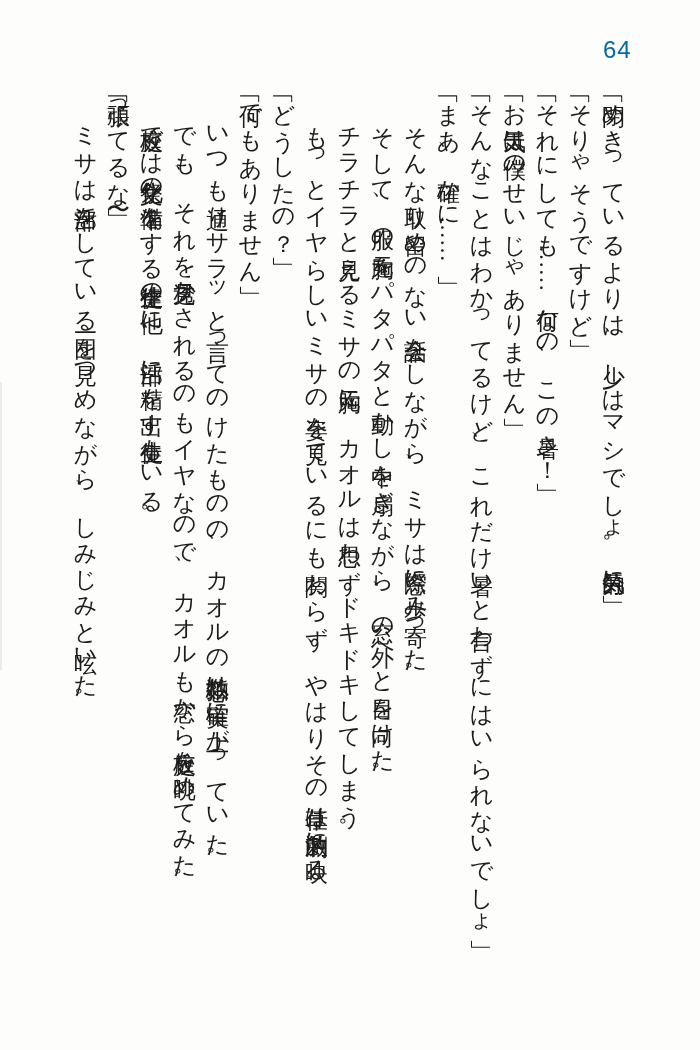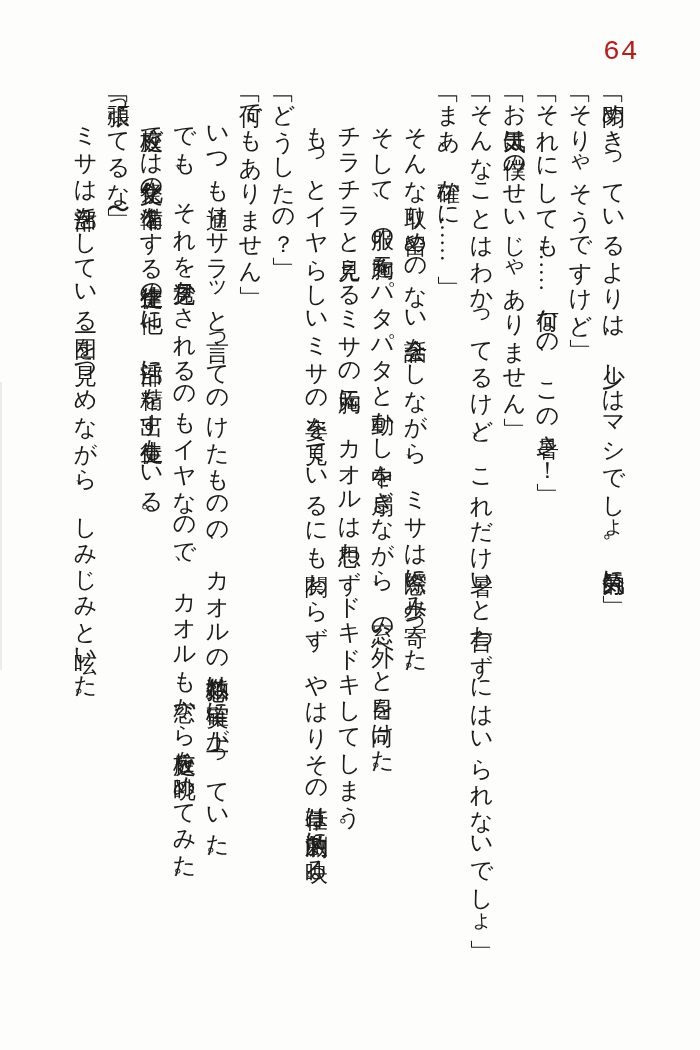--- a/index.html
+++ b/index.html
@@ -14,24 +14,24 @@
     overflow: hidden;
   }
   .book-page {
     position: absolute;
     inset: 0;
   }
   .page-number {
     position: absolute;
     top: 36px;
     left: 603px;
-    font-family: Liberation Mono, monospace;
-    font-size: 28px;
+    font-family: Liberation Sans, sans-serif;
+    font-size: 24px;
     font-weight: 500;
-    color: #b91c1c;
+    color: #0369a1;
     letter-spacing: 1px;
   }
   .text-block {
     position: absolute;
     top: 88px;
     right: 70px;
     width: 562px;
     height: 934px;
     writing-mode: vertical-rl;
     -webkit-writing-mode: vertical-rl;

